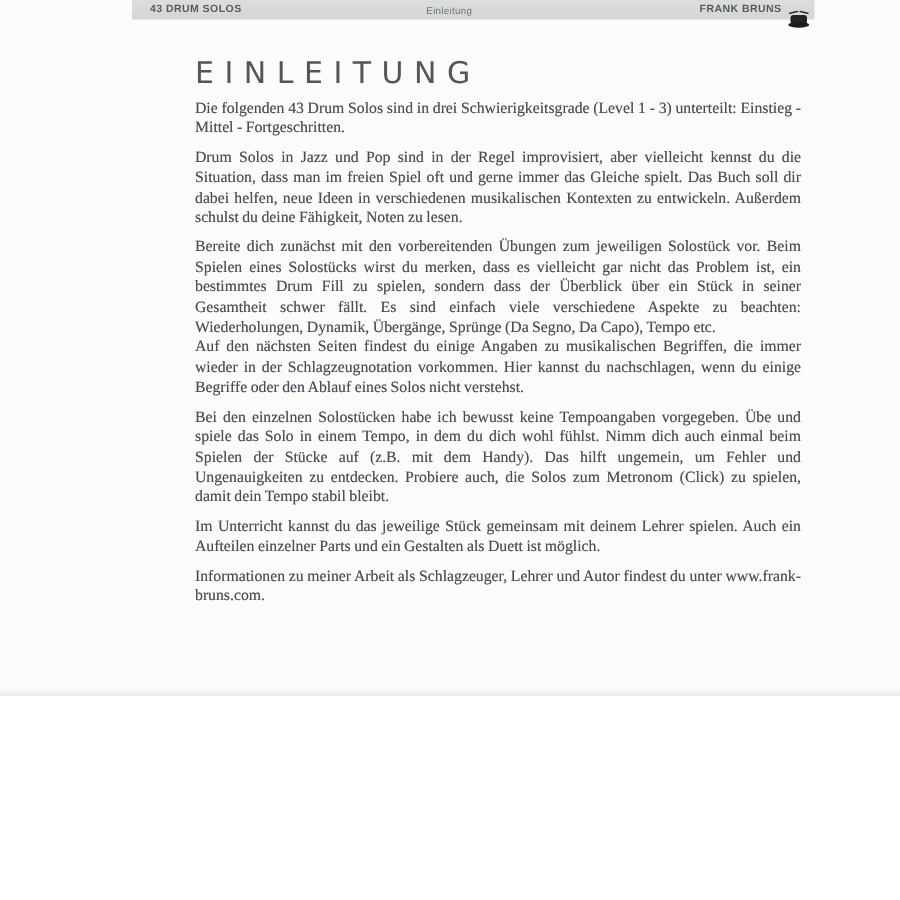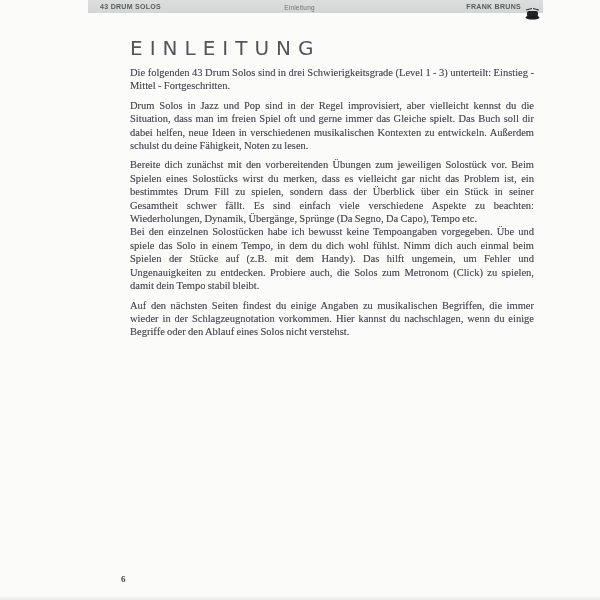--- a/index.html
+++ b/index.html
@@ -1,19 +1,19 @@
 <!DOCTYPE html>
 <html style="--page-bg: #fbfbfa; --header-bar: #d4d6d5; --header-text: #565b5d; --title-text: #54545b; --body-text: #4d4c55;"><head>
 <meta charset="utf-8">
 <style>
   html, body { margin: 0; padding: 0; }
   .page {
     position: relative;
     width: 600px;
-    height: 600px;
+    height: 464px;
     background: var(--page-bg, #fbfbfa);
     overflow: hidden;
     font-family: "Liberation Serif", "DejaVu Serif", serif;
   }
 
   
   .header-bar {
     position: absolute;
     left: 88px; top: 0;
     width: 455px; height: 13px;
@@ -97,21 +97,23 @@
       </svg>
     </span>
   </div>
 
   <div class="title">EINLEITUNG</div>
 
   <div class="body-text">
     <p class="gap">Die folgenden 43 Drum Solos sind in drei Schwierigkeitsgrade (Level 1 - 3) unterteilt: Einstieg - Mittel - Fortgeschritten.</p>
     <p class="gap">Drum Solos in Jazz und Pop sind in der Regel improvisiert, aber vielleicht kennst du die Situation, dass man im freien Spiel oft und gerne immer das Gleiche spielt. Das Buch soll dir dabei helfen, neue Ideen in verschiedenen musikalischen Kontexten zu entwickeln. Außerdem schulst du deine Fähigkeit, Noten zu lesen.</p>
     <p>Bereite dich zunächst mit den vorbereitenden Übungen zum jeweiligen Solostück vor. Beim Spielen eines Solostücks wirst du merken, dass es vielleicht gar nicht das Problem ist, ein bestimmtes Drum Fill zu spielen, sondern dass der Überblick über ein Stück in seiner Gesamtheit schwer fällt. Es sind einfach viele verschiedene Aspekte zu beachten: Wiederholungen, Dynamik, Übergänge, Sprünge (Da Segno, Da Capo), Tempo etc.</p>
+    <p class="gap">Auf den nächsten Seiten findest du einige Angaben zu musikalischen Begriffen, die immer wieder in der Schlagzeugnotation vorkommen. Hier kannst du nachschlagen, wenn du einige Begriffe oder den Ablauf eines Solos nicht verstehst.</p>
     <p class="gap">Bei den einzelnen Solostücken habe ich bewusst keine Tempoangaben vorgegeben. Übe und spiele das Solo in einem Tempo, in dem du dich wohl fühlst. Nimm dich auch einmal beim Spielen der Stücke auf (z.B. mit dem Handy). Das hilft ungemein, um Fehler und Ungenauigkeiten zu entdecken. Probiere auch, die Solos zum Metronom (Click) zu spielen, damit dein Tempo stabil bleibt.</p>
-    <p class="gap">Auf den nächsten Seiten findest du einige Angaben zu musikalischen Begriffen, die immer wieder in der Schlagzeugnotation vorkommen. Hier kannst du nachschlagen, wenn du einige Begriffe oder den Ablauf eines Solos nicht verstehst.</p>
+    <p class="gap">Im Unterricht kannst du das jeweilige Stück gemeinsam mit deinem Lehrer spielen. Auch ein Aufteilen einzelner Parts und ein Gestalten als Duett ist möglich.</p>
+    <p>Informationen zu meiner Arbeit als Schlagzeuger, Lehrer und Autor findest du unter www.frank-bruns.com.</p>
   </div>
 
   <div class="pagenum">6</div>
 
   <div class="scan-shadow"></div>
 
 </div>
 
 </body></html>

